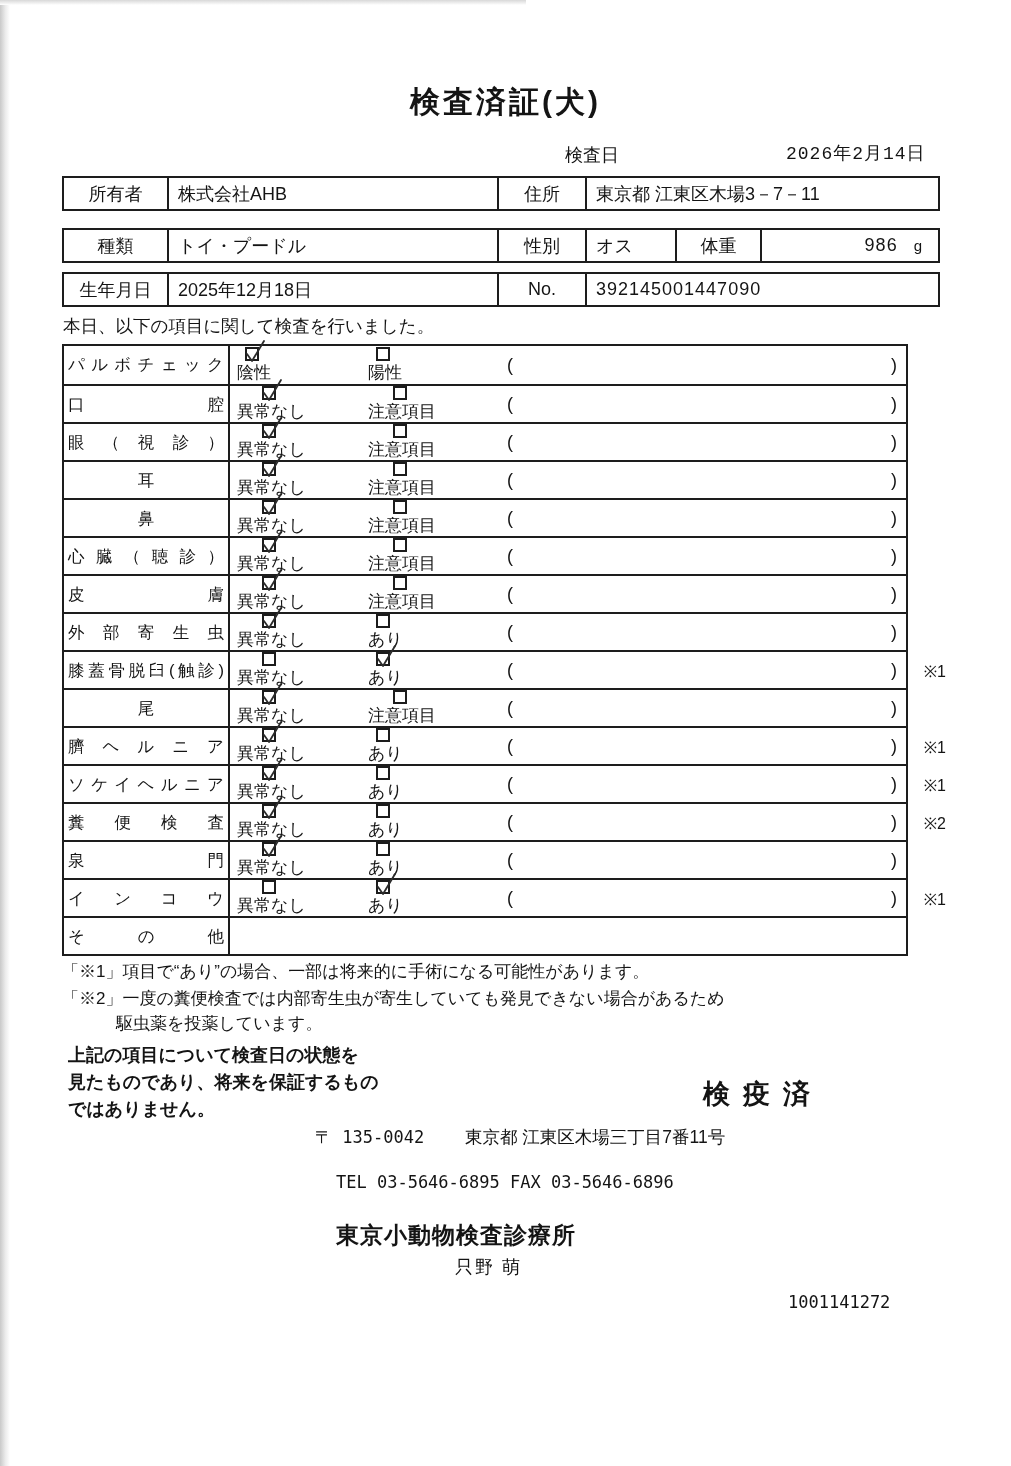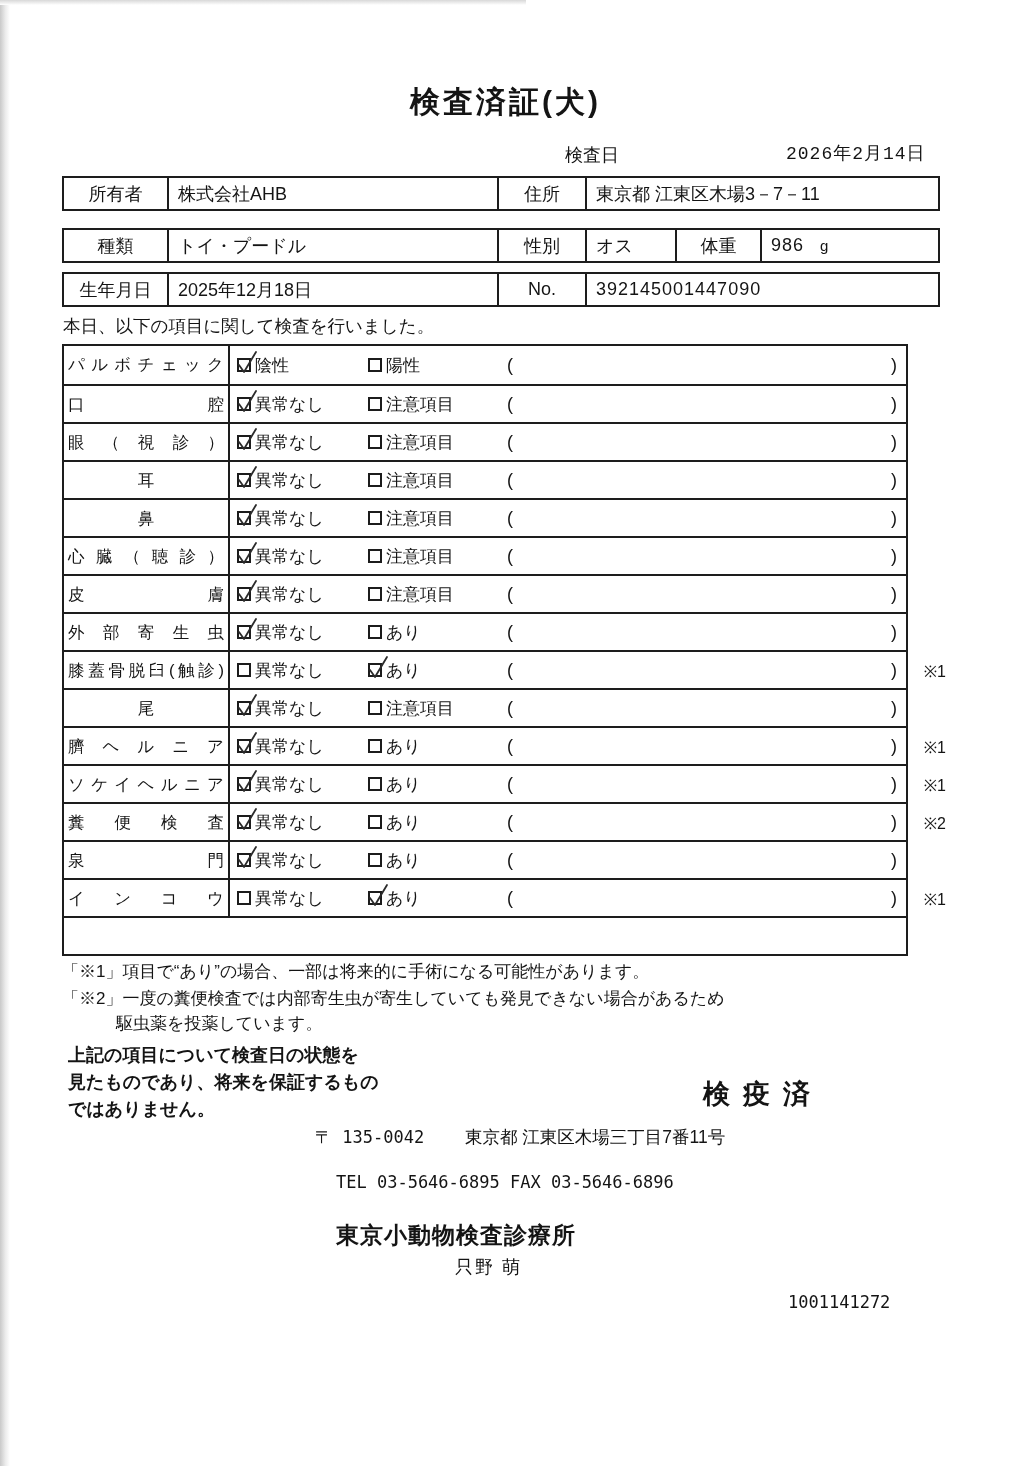--- a/index.html
+++ b/index.html
@@ -27,37 +27,37 @@
   .strip .val { padding-left:9px; }
   .strip1 { top:176px; }
   .strip2 { top:228px; }
   .strip3 { top:272px; }
   .w-owner { width:105px; }
   .w-ownerval { width:330px; }
   .w-addr { width:88px; }
   .w-flex { flex:1; }
   .w-sexval { width:90px; }
   .w-weight { width:85px; }
-  .weight-cell { padding-right:10px; }
+  .weight-cell { justify-content:flex-end; padding-right:10px; }
   .weight-val { letter-spacing:1px; }
   .weight-unit { font-size:15px; margin-left:16px; margin-right:6px; }
   .no-val { letter-spacing:1px; }
 
   .intro { position:absolute; left:63px; top:314px; font-size:17.5px; font-weight:500; }
 
   .chk-table { position:absolute; left:62px; top:344px; width:846px;
     border:2px solid #1d1d1d; }
   .chk-row { display:flex; height:38px; align-items:stretch; position:relative; }
   .chk-row + .chk-row { border-top:2px solid #1d1d1d; }
   .chk-label { width:166px; border-right:2px solid #1d1d1d; font-size:16.5px;
     padding:0 4px; display:block; line-height:36px; white-space:nowrap;
     text-align:justify; text-align-last:justify; text-justify:inter-character; }
   .chk-label.single { text-align:center; text-align-last:center; }
   .chk-opts { flex:1; position:relative; display:flex; align-items:center; font-size:17px; }
-  .opt { display:inline-flex; align-items:center; }
+  .opt { display:inline-flex; align-items:center;flex-direction:column; }
   .opt1 { position:absolute; left:7px; }
   .opt2 { position:absolute; left:138px; }
   .cbox { width:14px; height:14px; border:2px solid #1c1c1c; display:inline-block;
     margin-right:4px; position:relative; flex:none; }
   .cbox .tick { position:absolute; left:-4px; top:-11px; width:26px; height:28px; }
   .paren { position:absolute; font-size:18px; }
   .paren.open { left:277px; }
   .paren.close { right:9px; }
   .row-note { position:absolute; right:-40px; top:8px; font-size:16px; white-space:nowrap; }
 
@@ -406,20 +406,21 @@
             </svg>
           </span>
           <span class="opt-text">あり</span>
         </span>
         <span class="paren open">(</span>
         <span class="paren close">)</span>
         <span class="row-note">※1</span>
       </div>
     </div>
     <div class="chk-row">
+      <div class="chk-label">その他</div>
       <div class="chk-opts"></div>
     </div>
   </div>
 
 <div class="footnote fn1">「※1」項目で“あり”の場合、一部は将来的に手術になる可能性があります。</div>
 <div class="footnote fn2">「※2」一度の糞便検査では内部寄生虫が寄生していても発見できない場合があるため</div>
 <div class="footnote fn3">駆虫薬を投薬しています。</div>
 
 <div class="disclaimer">
   <div>上記の項目について検査日の状態を</div>

